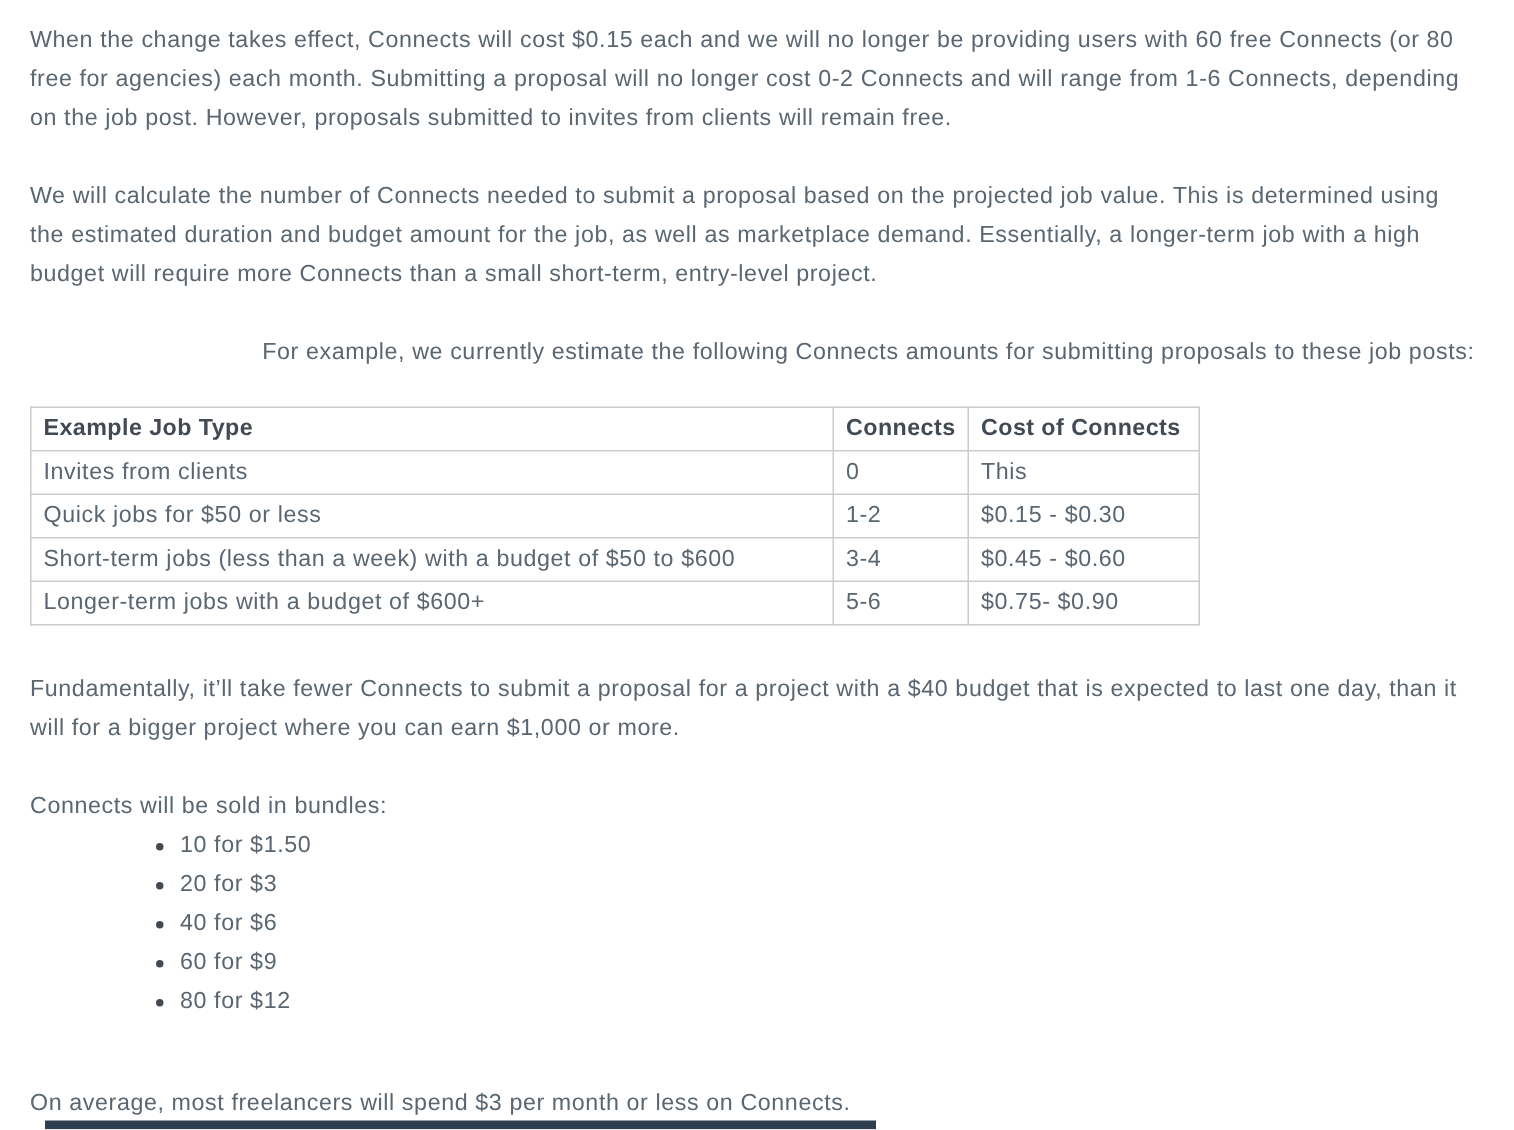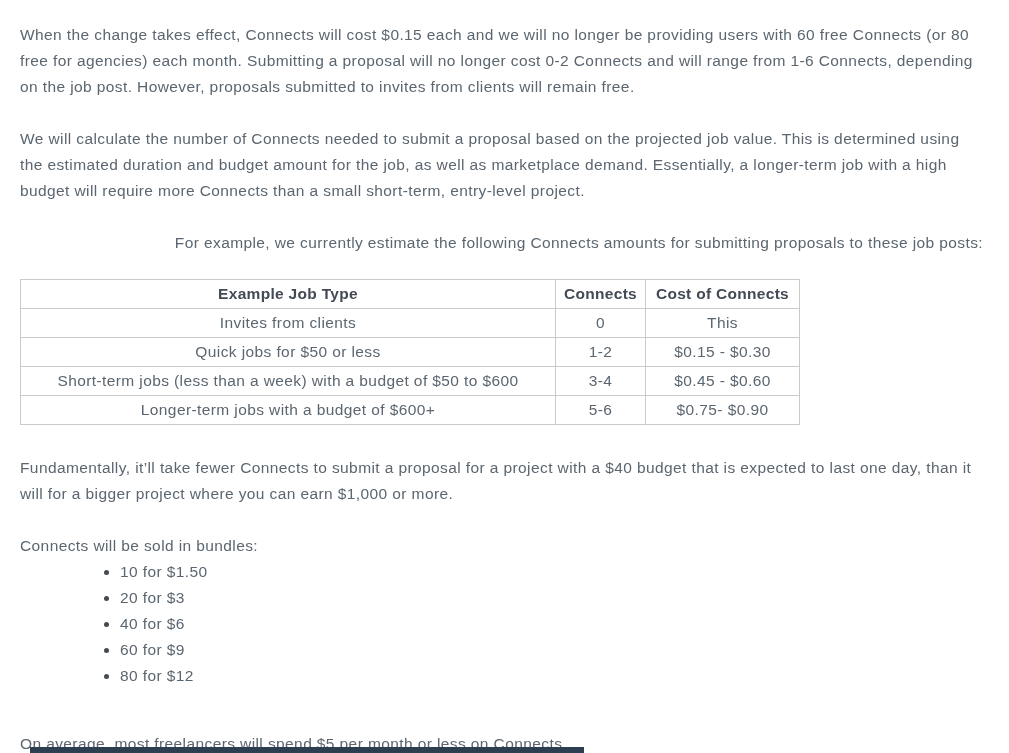--- a/index.html
+++ b/index.html
@@ -16,21 +16,21 @@
     font-family: "Liberation Sans", sans-serif;
     font-size: 15.5px;
     line-height: 26px;
     letter-spacing: 0.4px;
     color: #5b6670;
   }
   .content {
     padding: 14px 20px 0 20px;
   }
   .content p {
-    margin: 8px 0 26px 0;
+    margin: 0 0 26px 0;
     max-width: 963px;
   }
   p.lead-in-table {
     margin-bottom: 23px;
     text-align: right;
   }
   p.bundles-intro {
     margin-bottom: 0;
   }
   p.closing {
@@ -43,21 +43,21 @@
     margin: 0 0 30px 0;
   }
   table.connects-table col.c1 { width: 535px; }
   table.connects-table col.c2 { width: 90px; }
   table.connects-table col.c3 { width: 154px; }
   table.connects-table th,
   table.connects-table td {
     border: 1px solid #cbcbcb;
     padding: 0 8px;
     height: 28px;
-    text-align: center;
+    text-align: left;
     vertical-align: middle;
     line-height: 18px;
     white-space: nowrap;
     overflow: hidden;
   }
   table.connects-table th {
     color: #434a54;
     font-weight: bold;
     letter-spacing: 0.3px;
   }
@@ -142,18 +142,18 @@
     <p class="bundles-intro">Connects will be sold in bundles:</p>
 
     <ul class="bundles">
       <li><span class="bullet-dot"></span><span>10 for $1.50</span></li>
       <li><span class="bullet-dot"></span><span>20 for $3</span></li>
       <li><span class="bullet-dot"></span><span>40 for $6</span></li>
       <li><span class="bullet-dot"></span><span>60 for $9</span></li>
       <li><span class="bullet-dot"></span><span>80 for $12</span></li>
     </ul>
 
-    <p class="closing">On average, most freelancers will spend $5 per month or less on Connects.</p>
+    <p class="closing">On average, most freelancers will spend $3 per month or less on Connects.</p>
 
   </div>
 
   <div class="next-section-bar"></div>
 </div>
 
 </body></html>

